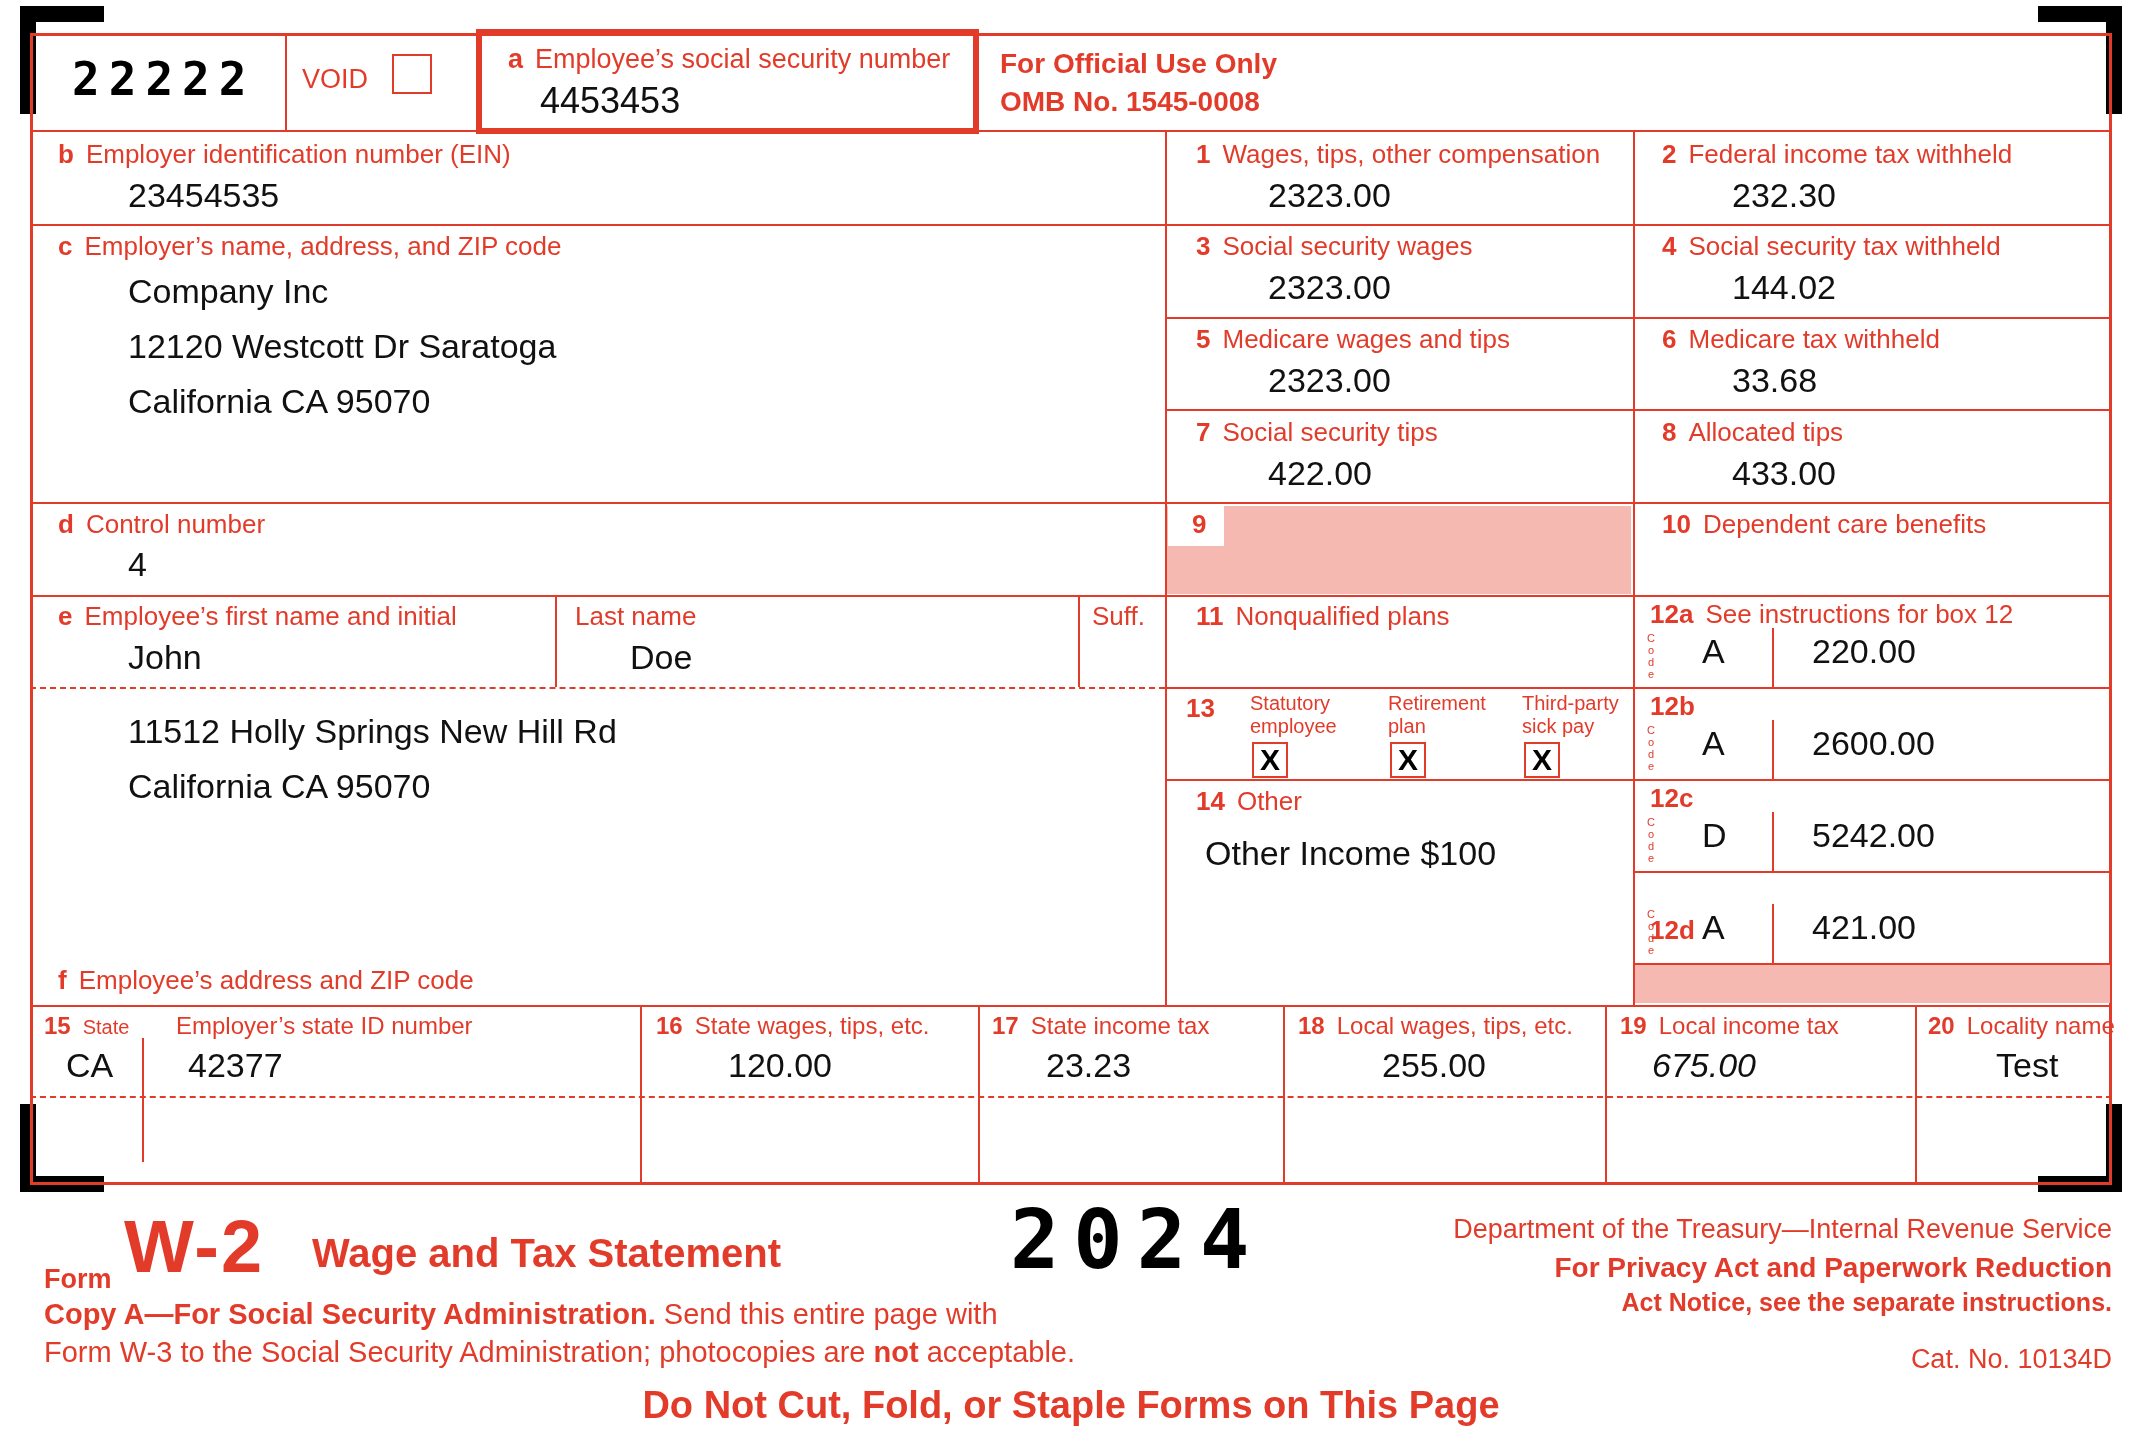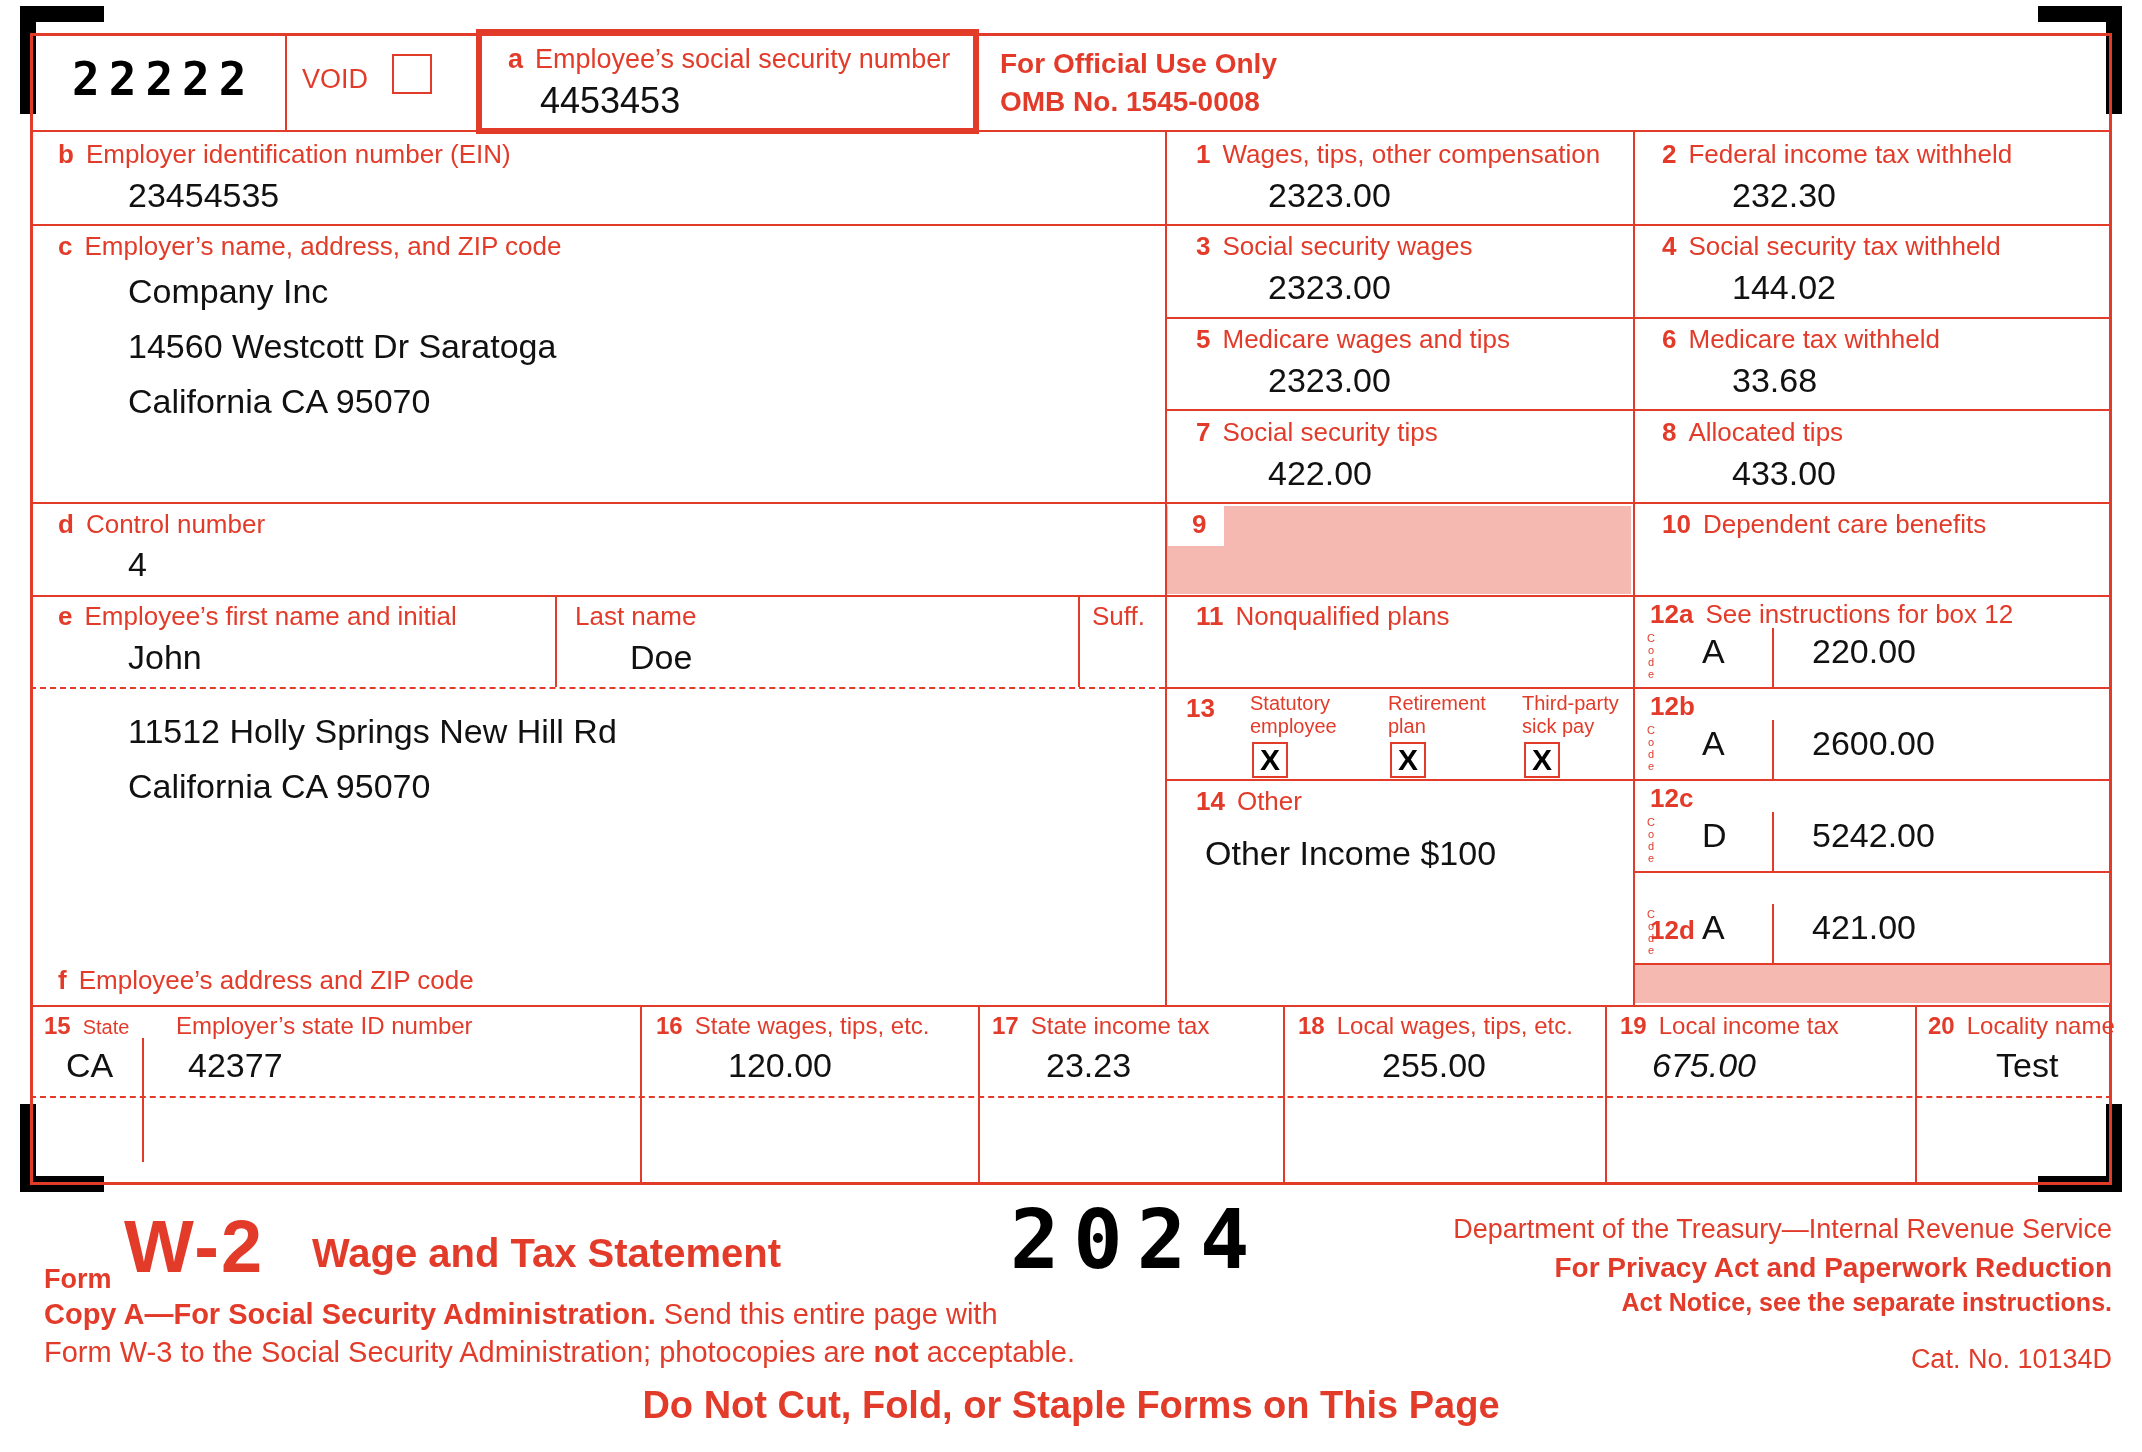--- a/index.html
+++ b/index.html
@@ -88,21 +88,21 @@
 
 <div class="lbl" style="left:58px;top:140px;">
   <span class="n">b</span><span>Employer identification number (EIN)</span>
 </div>
 <div class="val" style="left:128px;top:176px;">23454535</div>
 
 <div class="lbl" style="left:58px;top:232px;">
   <span class="n">c</span><span>Employer’s name, address, and ZIP code</span>
 </div>
 <div class="val" style="left:128px;top:272px;">Company Inc</div>
-<div class="val" style="left:128px;top:327px;">14560 Westcott Dr Saratoga</div>
+<div class="val" style="left:128px;top:327px;">12120 Westcott Dr Saratoga</div>
 <div class="val" style="left:128px;top:382px;">California CA 95070</div>
 
 <div class="lbl" style="left:58px;top:510px;">
   <span class="n">d</span><span>Control number</span>
 </div>
 <div class="val" style="left:128px;top:545px;">4</div>
 
 <div class="lbl" style="left:58px;top:602px;">
   <span class="n">e</span><span>Employee’s first name and initial</span>
 </div>

